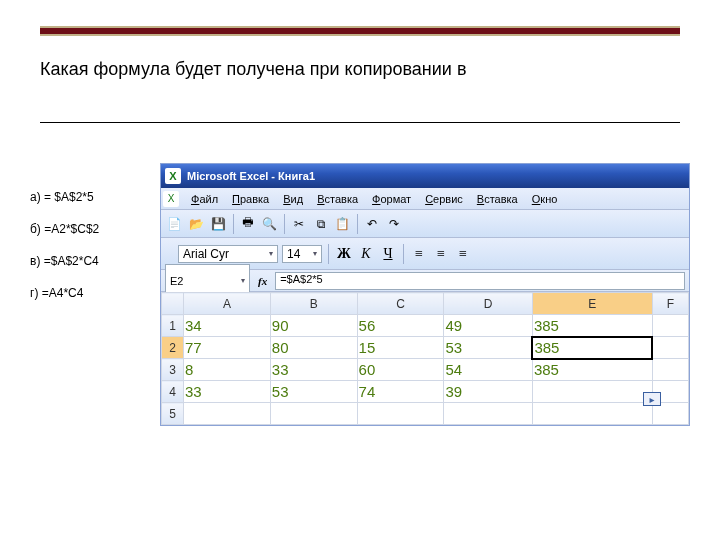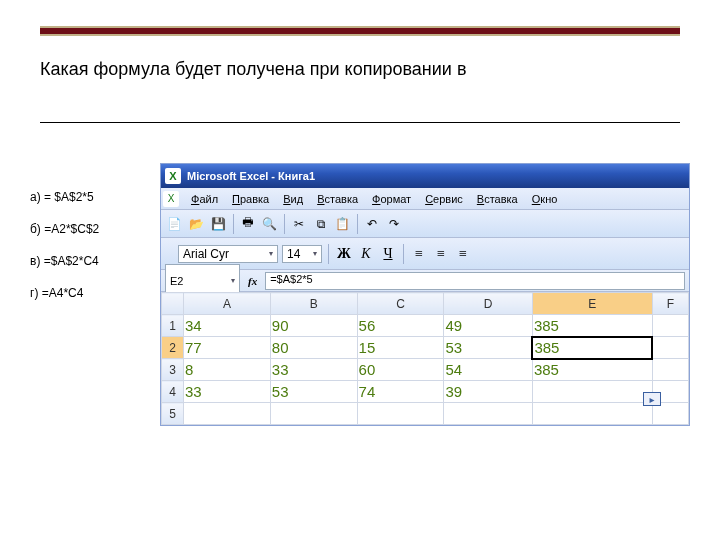--- a/index.html
+++ b/index.html
@@ -111,21 +111,21 @@
   .fmt-btn { width:18px;height:18px;display:flex;align-items:center;justify-content:center;font-family:"Times New Roman",serif;font-size:14px;}
   .bold{font-weight:bold;}
   .ital{font-style:italic;}
   .und{text-decoration:underline;}
   .formulabar {
     height: 22px;
     background: linear-gradient(#e8effc,#dae6f7);
     display:flex;align-items:center;padding:0;border-bottom:1px solid #b0bdd8;
   }
   .namebox{
-    width:75px;height:18px;background:#fff;border:1px solid #9ab;margin-left:4px;padding:16px 4px;display:flex;align-items:center;
+    width:85px;height:18px;background:#fff;border:1px solid #9ab;margin-left:4px;padding:16px 4px;display:flex;align-items:center;
   }
   .fx { margin: 0 8px; font-style:italic; font-weight:bold; font-family:serif;}
   .formula-input{
     flex:1;height:18px;background:#fff;border:1px solid #9ab;padding:0 4px;display:flex;align-items:flex-start;margin-right:4px;
   }
   .grid { background:#fff; }
   .grid table { border-collapse:collapse; width:100%; }
   .grid th, .grid td {
     border: 1px solid #d0d7e5;
     text-align:center;

